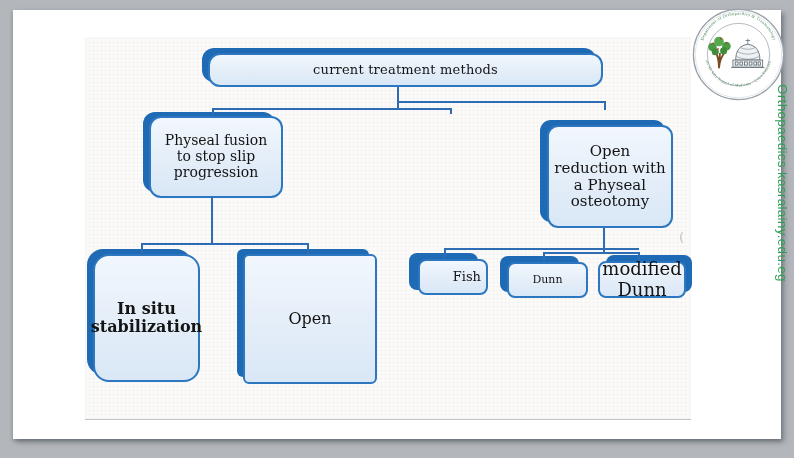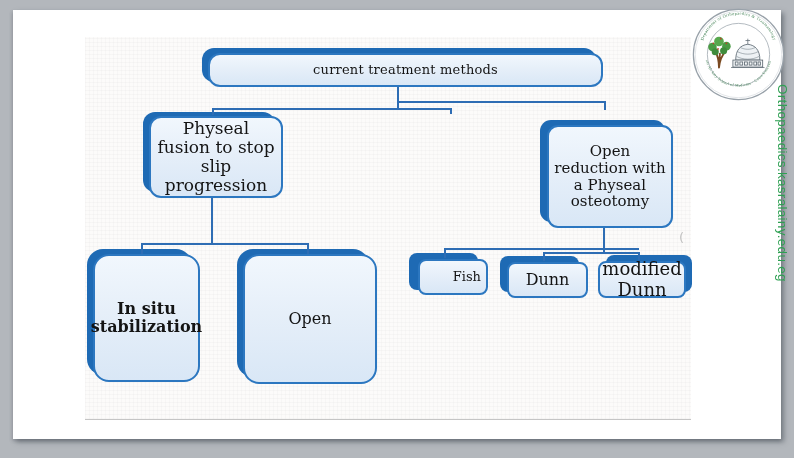--- a/index.html
+++ b/index.html
@@ -34,27 +34,27 @@
     display:flex; align-items:center; justify-content:center;
     text-align:center; color:#141414; line-height:1.13; padding:2px 5px;
     --l:-8px; --t:-6px; --r:6px; --b:4px;
   }
   .dbox::before {
     content:""; position:absolute; z-index:-1;
     left:var(--l); top:var(--t); right:var(--r); bottom:var(--b);
     background:#1e6ab4; border-radius:inherit;
   }
   .b-title   { border-radius:12px;  font-size:13px; letter-spacing:.2px; --l:-8px;--t:-7px;--r:5px;--b:3px; }
-  .b-phys    { font-size:17px; }
+  .b-phys    { font-size:14px; }
   .b-comp    { font-size:14px; }
   .b-open    { font-size:15px; --l:-9px;--t:-7px; }
   .b-insitu  { border-radius:16px; font-size:16px;font-weight:bold; --l:-8px;--t:-7px;--b:5px; }
-  .b-epiph   { border-radius:16px; font-size:16px; --l:-8px;--t:-7px;--b:5px; }
+  .b-epiph   { border-radius:6px; font-size:16px; --l:-8px;--t:-7px;--b:5px; }
   .b-fish    { border-radius:8px; font-size:13px;justify-content:flex-end; --l:-11px;--t:-8px;--r:8px;--b:3px; }
-  .b-dunn    { border-radius:8px; font-size:16px; --l:-9px;--t:-8px;--r:7px;--b:4px; }
+  .b-dunn    { border-radius:8px; font-size:11px; --l:-9px;--t:-8px;--r:7px;--b:4px; }
   .b-moddunn { border-radius:8px; font-size:18px; --l:6px;--t:-8px;--r:-8px;--b:4px; }
   .line { display:block; }
   .squiggle {
     text-decoration:underline; text-decoration-style:wavy;
     text-decoration-color:#cc2a1e; text-decoration-thickness:1px;
     text-underline-offset:3px;
   }
   
   .watermark {
     position:absolute; left:757px; top:74px; height:240px; width:20px;

